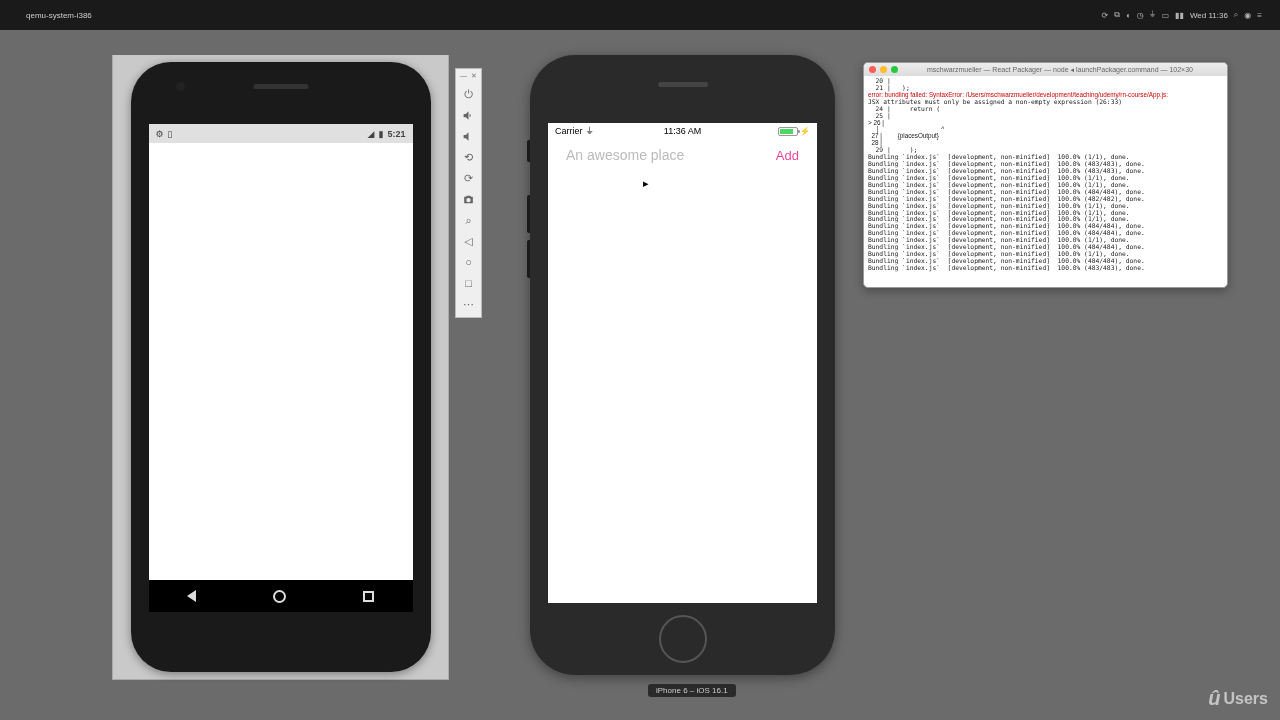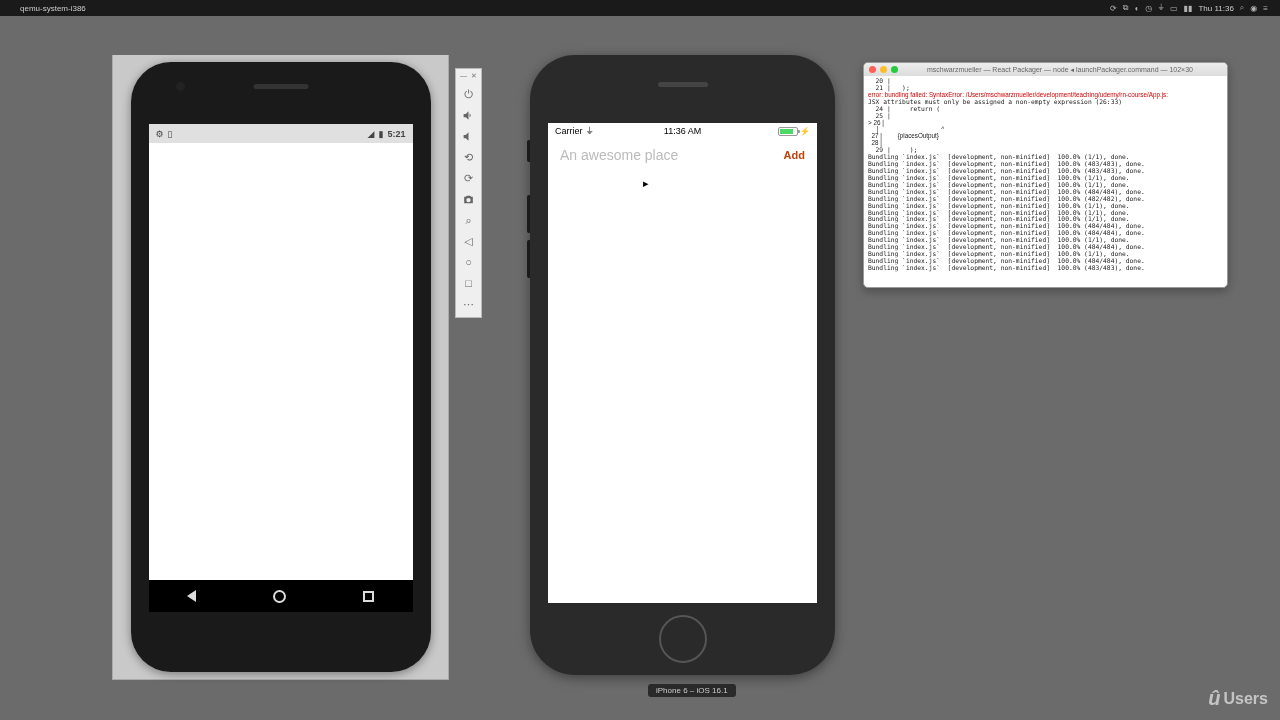--- a/index.html
+++ b/index.html
@@ -1,19 +1,19 @@
 <!DOCTYPE html>
 <html><head>
 <meta charset="utf-8">
 <style>
 * { margin: 0; padding: 0; box-sizing: border-box; font-family: -apple-system, BlinkMacSystemFont, "Helvetica Neue", Arial, sans-serif; }
 body { width: 1280px; height: 720px; background: #6b6b6b; overflow: hidden; position: relative; }
 
 
-.menubar { position: absolute; top: 0; left: 0; right: 0; height: 16px; background: #1a1a1a; color: #ccc; font-size: 8px; display: flex; align-items: center; padding: 0 12px; }
+.menubar { position: absolute; top: 0; left: 0; right: 0; height: 30px; background: #1a1a1a; color: #ccc; font-size: 8px; display: flex; align-items: center; padding: 0 18px; }
 .menubar-left { display: flex; align-items: center; gap: 8px; }
 .menubar-right { margin-left: auto; display: flex; align-items: center; gap: 6px; }
 .apple-logo { font-size: 9px; }
 .menu-icon { opacity: .85; font-size: 8px; }
 
 
 .android-window { position: absolute; left: 112px; top: 55px; width: 337px; }
 .android-title { height: 13px; background: linear-gradient(#e8e8e8,#d8d8d8); border: 1px solid #aaa; font-size: 8px; color: #444; text-align: center; line-height: 13px; }
 .android-body { background: #c9c9c9; border: 1px solid #aaa; border-top: none; padding: 7px; height: 625px; position: relative; }
 .pixel { position: relative; width: 300px; height: 610px; background: #1a1a1a; border-radius: 40px; margin: 0 auto; box-shadow: 0 2px 10px rgba(0,0,0,.4); }
@@ -41,24 +41,24 @@
 .side2 { top: 140px; height: 38px; }
 .side3 { top: 185px; height: 38px; }
 .iphone-screen { position: absolute; top: 68px; left: 18px; right: 18px; bottom: 72px; background: #fff; overflow: hidden; }
 .ios-status { height: 16px; display: flex; align-items: center; padding: 2px 7px; font-size: 9px; color: #000; }
 .ios-carrier { display: flex; align-items: center; gap: 4px; }
 .ios-time { position: absolute; left: 50%; transform: translateX(-50%); font-weight: 400; }
 .ios-battery { margin-left: auto; display: flex; align-items: center; gap: 2px; }
 .batt { width: 20px; height: 9px; border: 1px solid #999; border-radius: 2px; position: relative; }
 .batt::after { content: ""; position: absolute; right: -3px; top: 2px; width: 2px; height: 3px; background: #999; border-radius: 0 1px 1px 0; }
 .batt-fill { position: absolute; left: 1px; top: 1px; bottom: 1px; width: 70%; background: #4cd964; }
-.ios-content { padding: 8px 12px; display: flex; align-items: center; gap: 20px; }
+.ios-content { padding: 8px 18px; display: flex; align-items: center; gap: 20px; }
 .ios-input { flex: 1; border: none; background: transparent; font-size: 14px; color: #000; outline: none; }
 .ios-input::placeholder { color: #bbb; }
-.ios-add { color: #c2410c; font-size: 11px; font-weight: bold; }
+.ios-add { color: #ec4899; font-size: 13px; }
 .home-btn { position: absolute; bottom: 12px; left: 50%; transform: translateX(-50%); width: 48px; height: 48px; border: 2px solid #555; border-radius: 50%; }
 .iphone-label { position: absolute; left: 648px; top: 684px; background: #2a2a2a; color: #ccc; font-size: 8px; padding: 2px 8px; border-radius: 3px; }
 
 
 .terminal { position: absolute; left: 863px; top: 62px; width: 365px; height: 226px; background: #fff; border: 1px solid #999; border-radius: 5px; overflow: hidden; box-shadow: 0 3px 10px rgba(0,0,0,.3); }
 .term-title { height: 13px; background: linear-gradient(#ededed,#dcdcdc); display: flex; align-items: center; padding: 0 5px; font-size: 7px; color: #666; }
 .traffic { display: flex; gap: 4px; }
 .tlight { width: 7px; height: 7px; border-radius: 50%; }
 .term-title-text { margin: 0 auto; }
 .term-body { font-family: Menlo, Monaco, monospace; font-size: 6.3px; line-height: 1.1; white-space: pre; padding: 2px 4px; color: #222; overflow: hidden; }
@@ -79,21 +79,21 @@
     <span>qemu-system-i386</span>
   </div>
   <div class="menubar-right">
     <span class="menu-icon">⟳</span>
     <span class="menu-icon">⧉</span>
     <span class="menu-icon">◐</span>
     <span class="menu-icon">◷</span>
     <span class="menu-icon">⏚</span>
     <span class="menu-icon">▭</span>
     <span class="menu-icon">▮▮</span>
-    <span>Thu 11:36</span>
+    <span>Wed 11:36</span>
     <span class="menu-icon">⌕</span>
     <span class="menu-icon">◉</span>
     <span class="menu-icon">≡</span>
   </div>
 </div>
 
 <div class="android-window">
   <div class="android-body">
     <div class="pixel">
       <div class="pixel-camera"></div>

